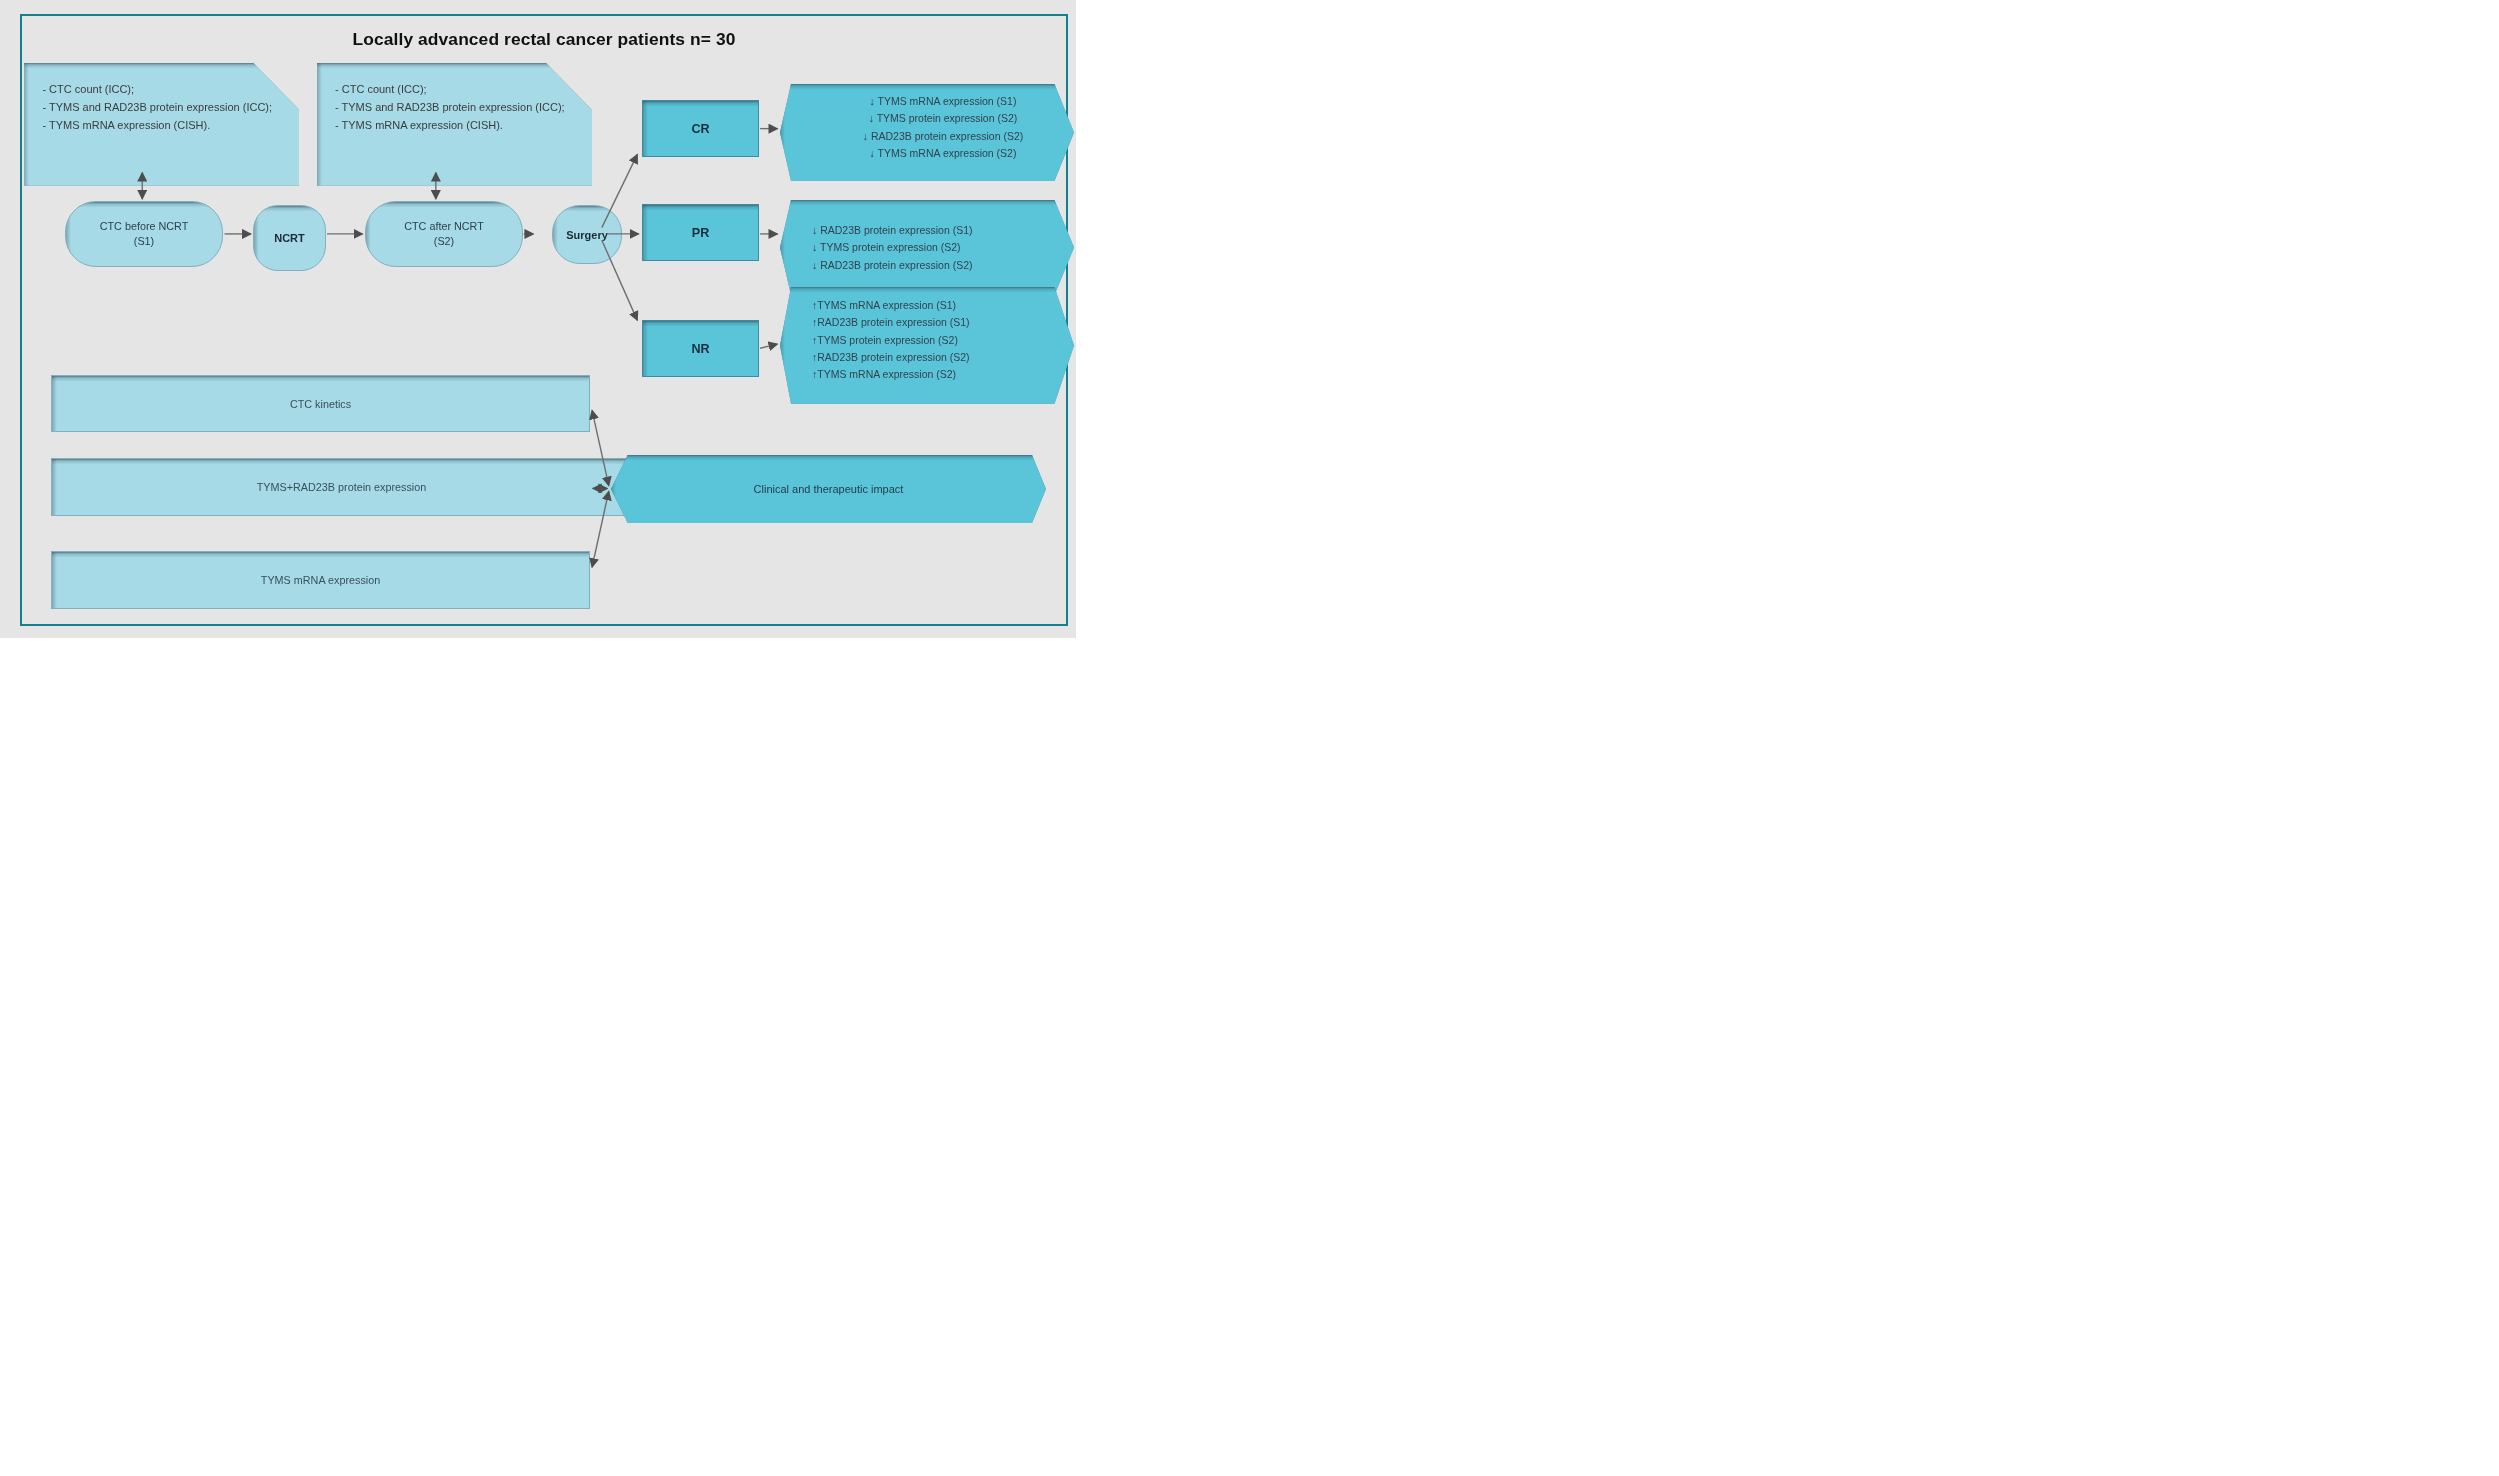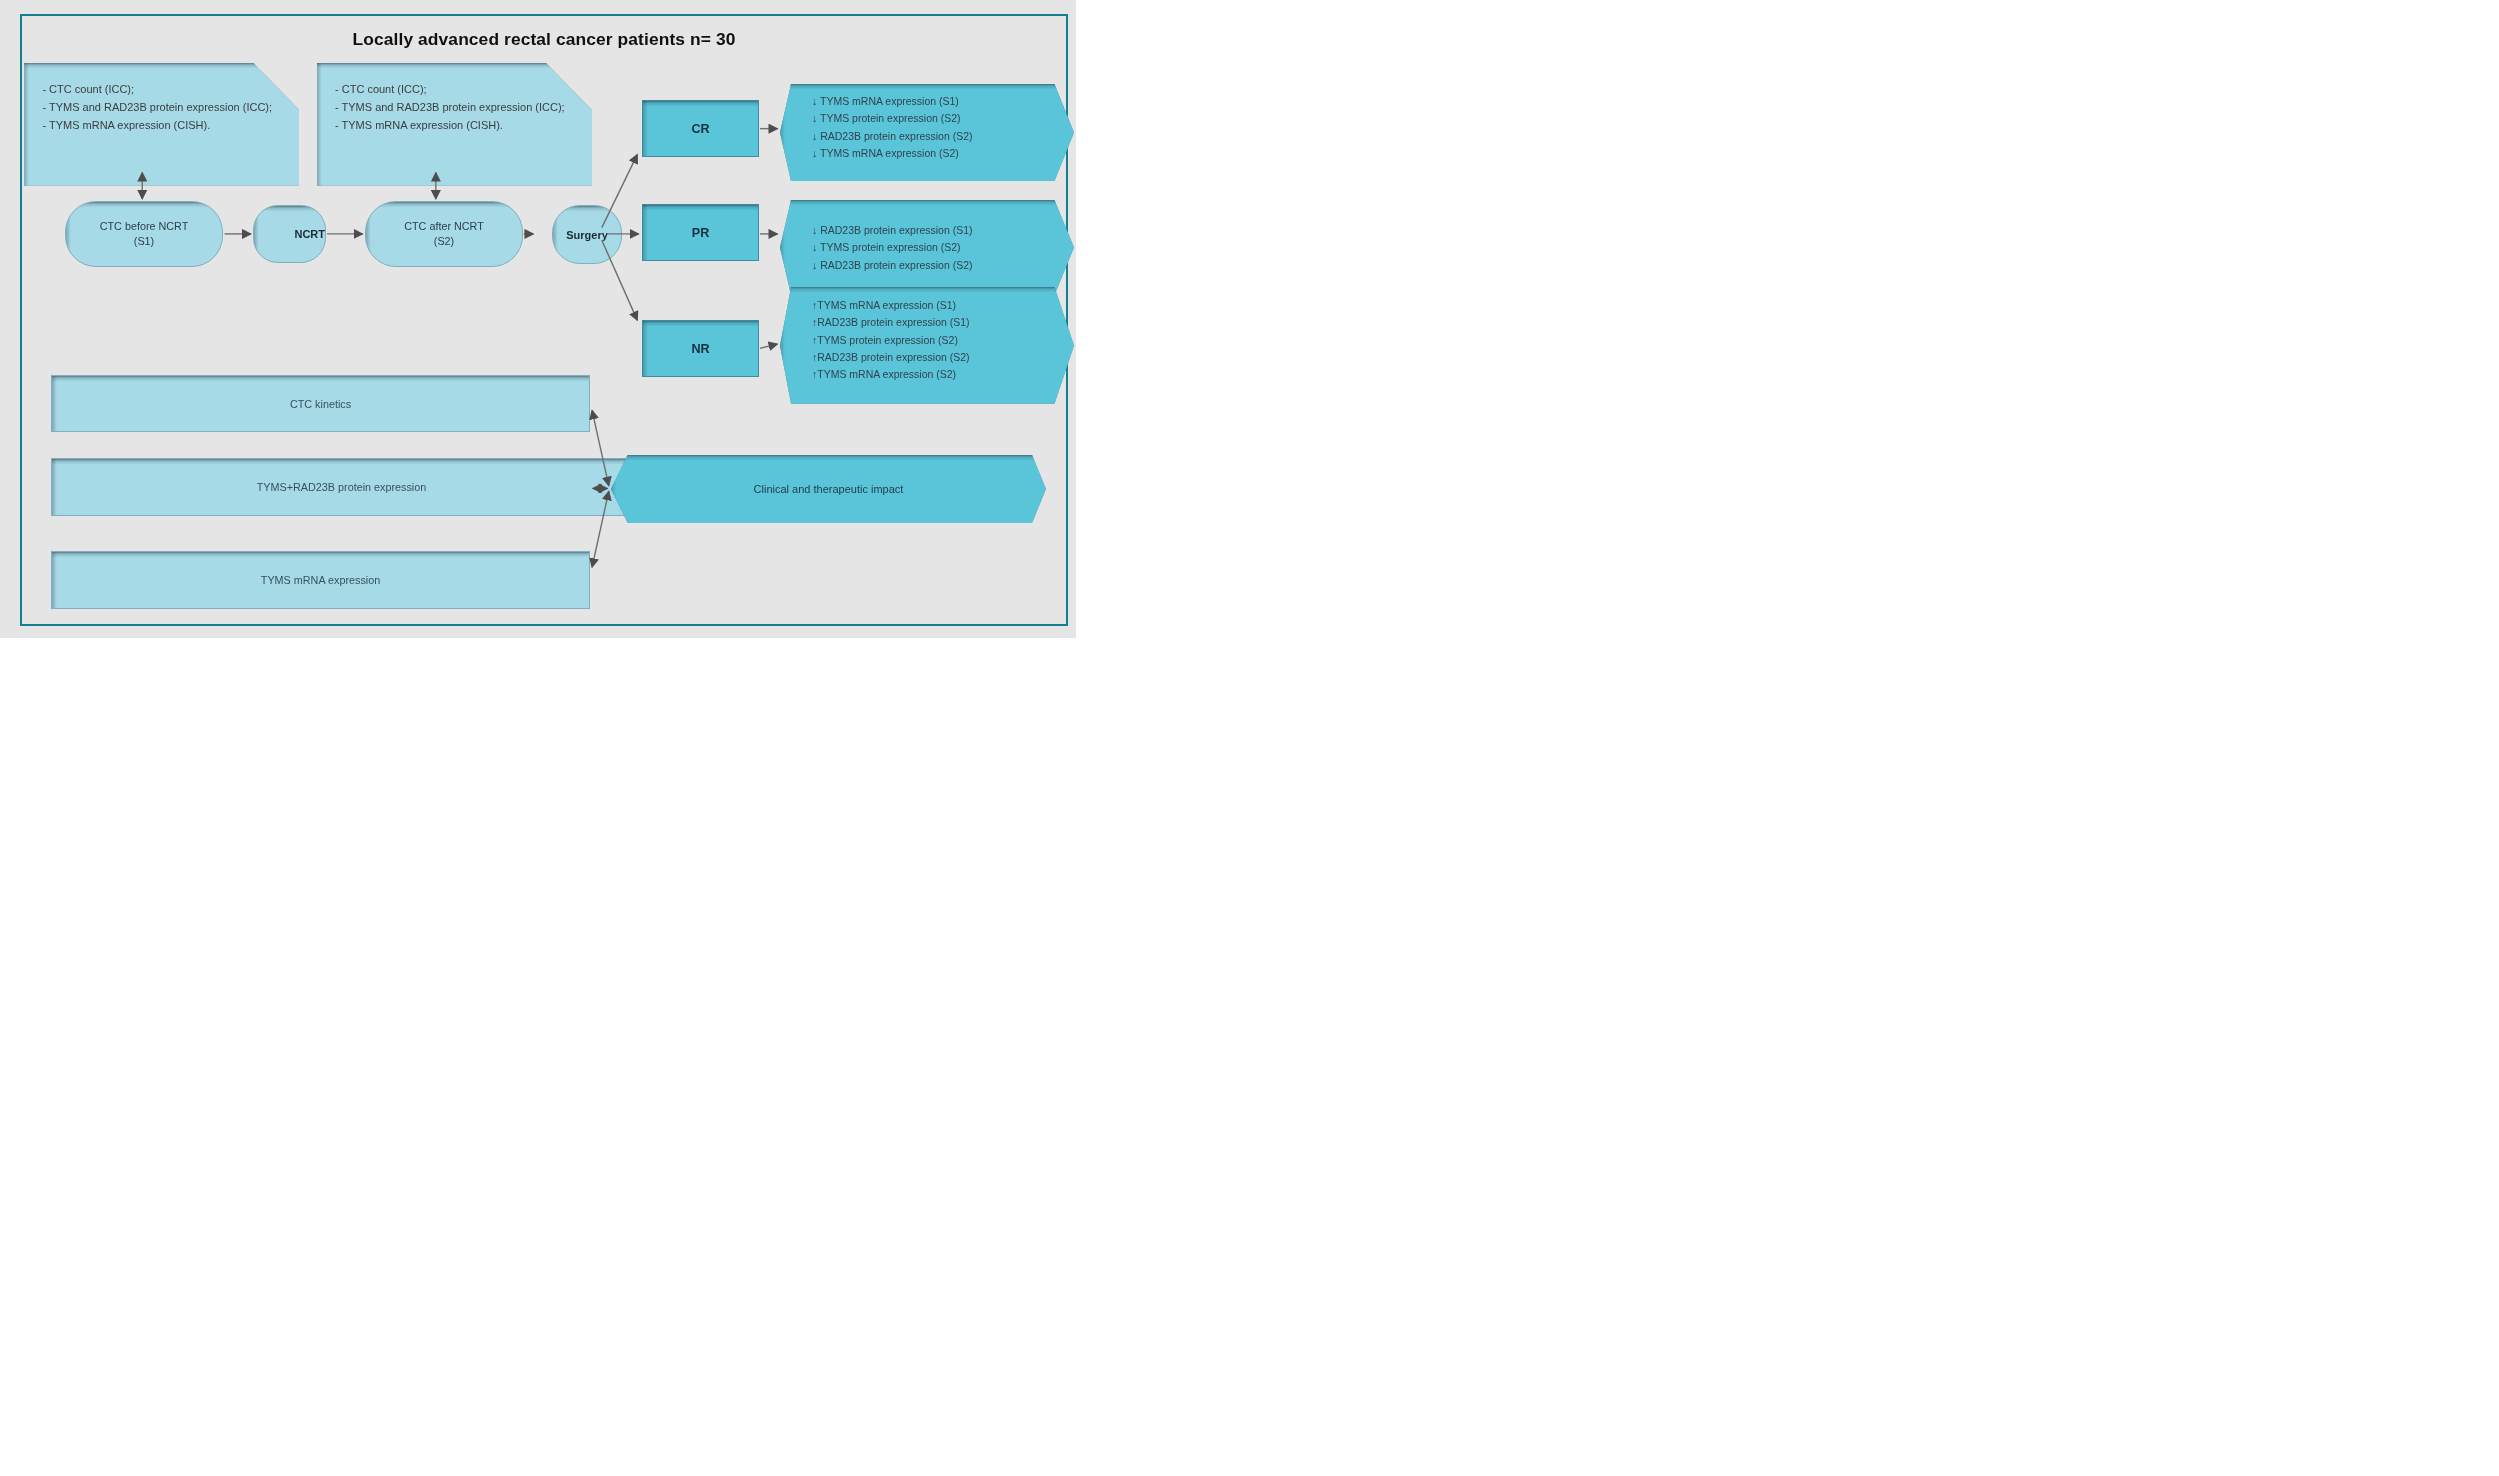--- a/index.html
+++ b/index.html
@@ -68,21 +68,21 @@
       <div>- CTC count (ICC);</div>
       <div>- TYMS and RAD23B protein expression (ICC);</div>
       <div>- TYMS mRNA expression (CISH).</div>
     </div>
   </div>
 
   <div class="shape light shade bordered stadium" style="left:65px;top:201px;width:158px;height:66px;border-radius:31px;">
     <span>CTC before NCRT</span>
     <span>(S1)</span>
   </div>
-  <div class="shape light shade bordered nodelabel" style="left:253px;top:205px;width:73px;height:58px;border-radius:25px;justify-content:flex-end;">
+  <div class="shape light shade bordered nodelabel" style="left:253px;top:205px;width:73px;height:66px;border-radius:25px;">
     <span>NCRT</span>
   </div>
   <div class="shape light shade bordered stadium" style="left:365px;top:201px;width:158px;height:66px;border-radius:31px;">
     <span>CTC after NCRT</span>
     <span>(S2)</span>
   </div>
   <div class="shape light shade bordered nodelabel" style="left:552px;top:205px;width:70px;height:59px;border-radius:28px;">
     <span>Surgery</span>
   </div>
 
@@ -90,21 +90,21 @@
     <span>CR</span>
   </div>
   <div class="shape teal shade tealborder respbox" style="left:642px;top:204px;width:117px;height:57px;">
     <span>PR</span>
   </div>
   <div class="shape teal shade tealborder respbox" style="left:642px;top:320px;width:117px;height:57px;">
     <span>NR</span>
   </div>
 
   <div class="shape clip" style="left:780px;top:84px;">
-    <div class="teal shade hexR outhex" style="width:262px;height:88px;padding-top:9px;">
+    <div class="teal shade hexR outhex" style="width:262px;height:88px;padding-top:9px;text-align:center;">
       <div>↓ TYMS mRNA expression (S1)</div>
       <div>↓ TYMS protein expression (S2)</div>
       <div>↓ RAD23B protein expression (S2)</div>
       <div>↓ TYMS mRNA expression  (S2)</div>
     </div>
   </div>
   <div class="shape clip" style="left:780px;top:200px;">
     <div class="teal shade hexR outhex" style="width:262px;height:73px;padding-top:22px;">
       <div>↓ RAD23B protein expression (S1)</div>
       <div>↓ TYMS protein expression (S2)</div>

